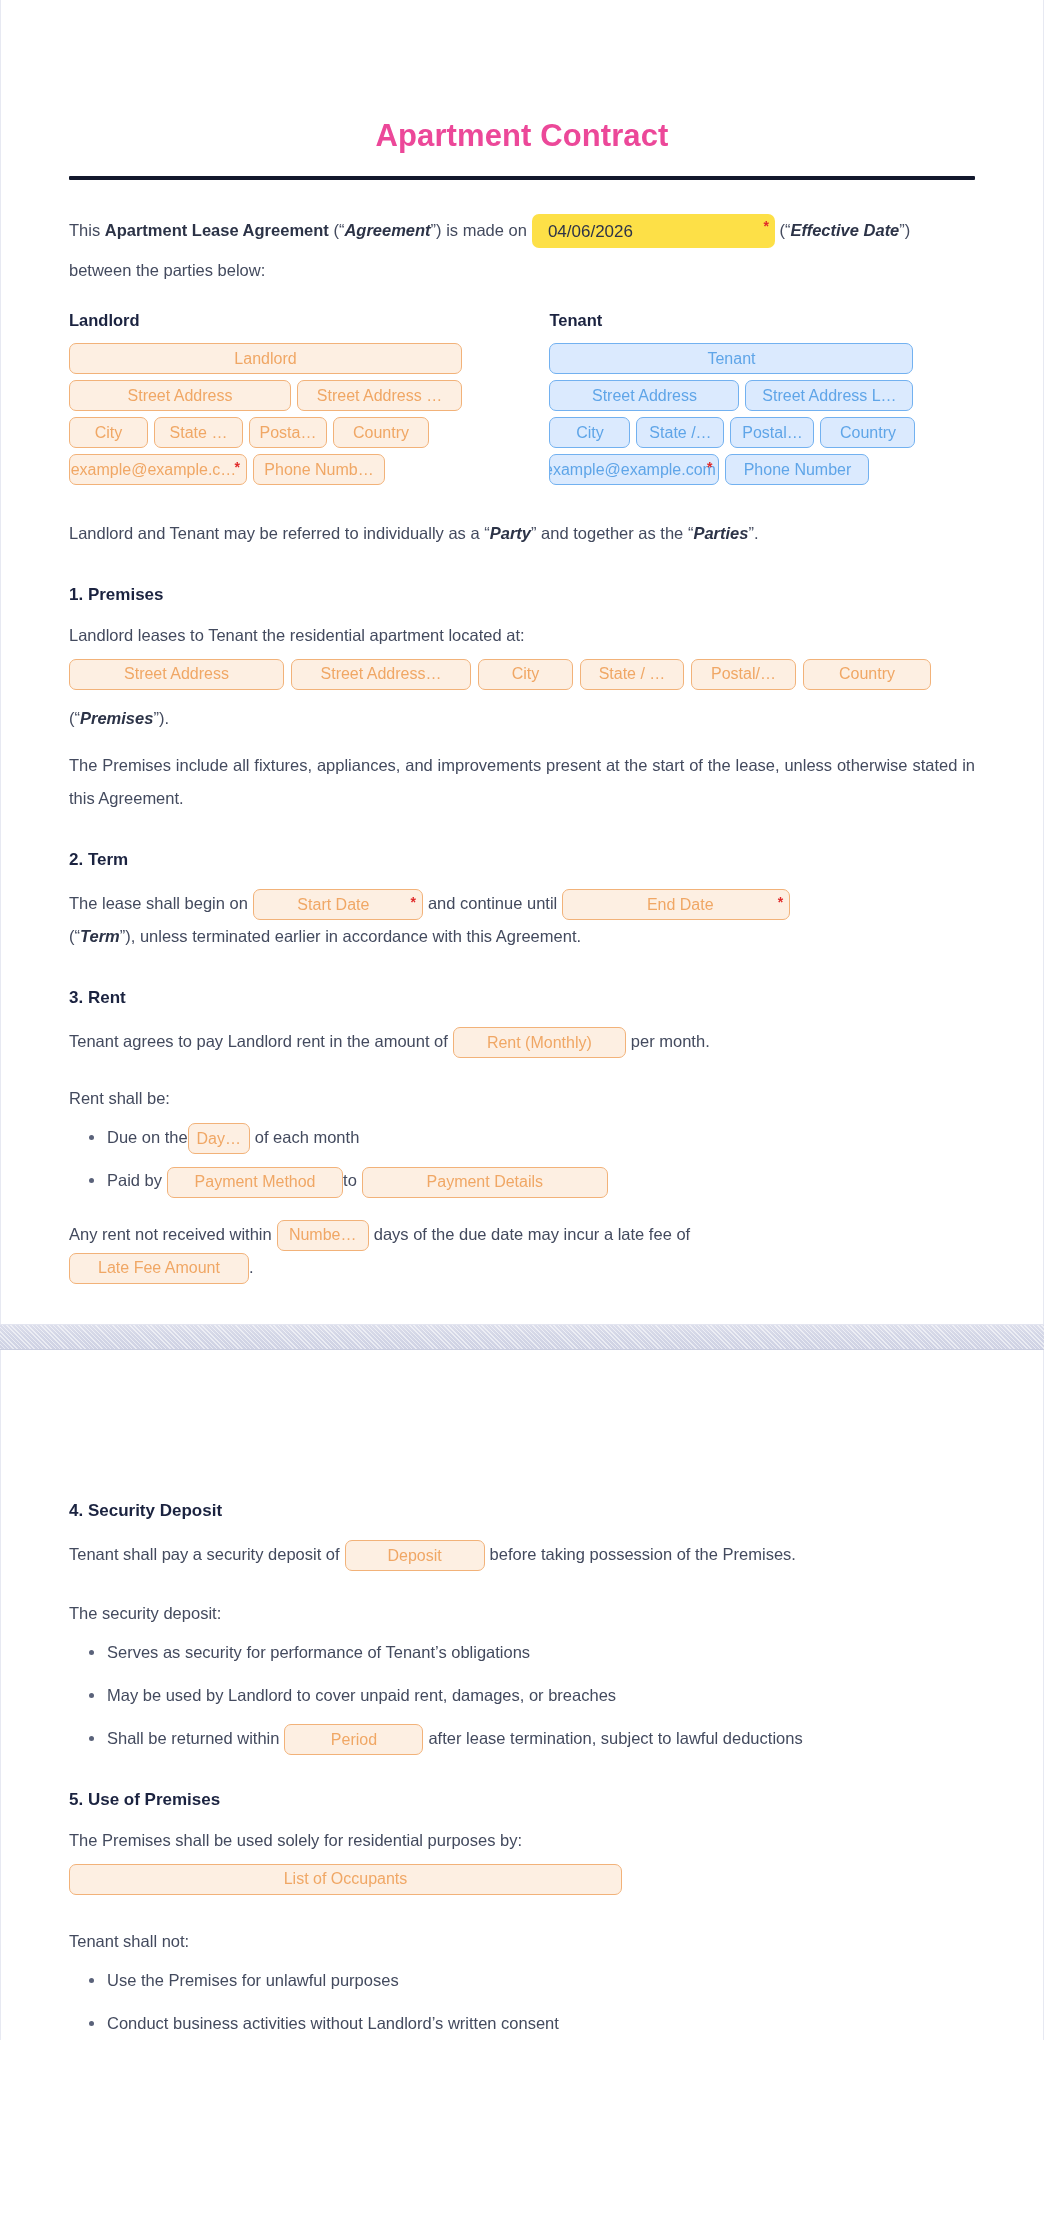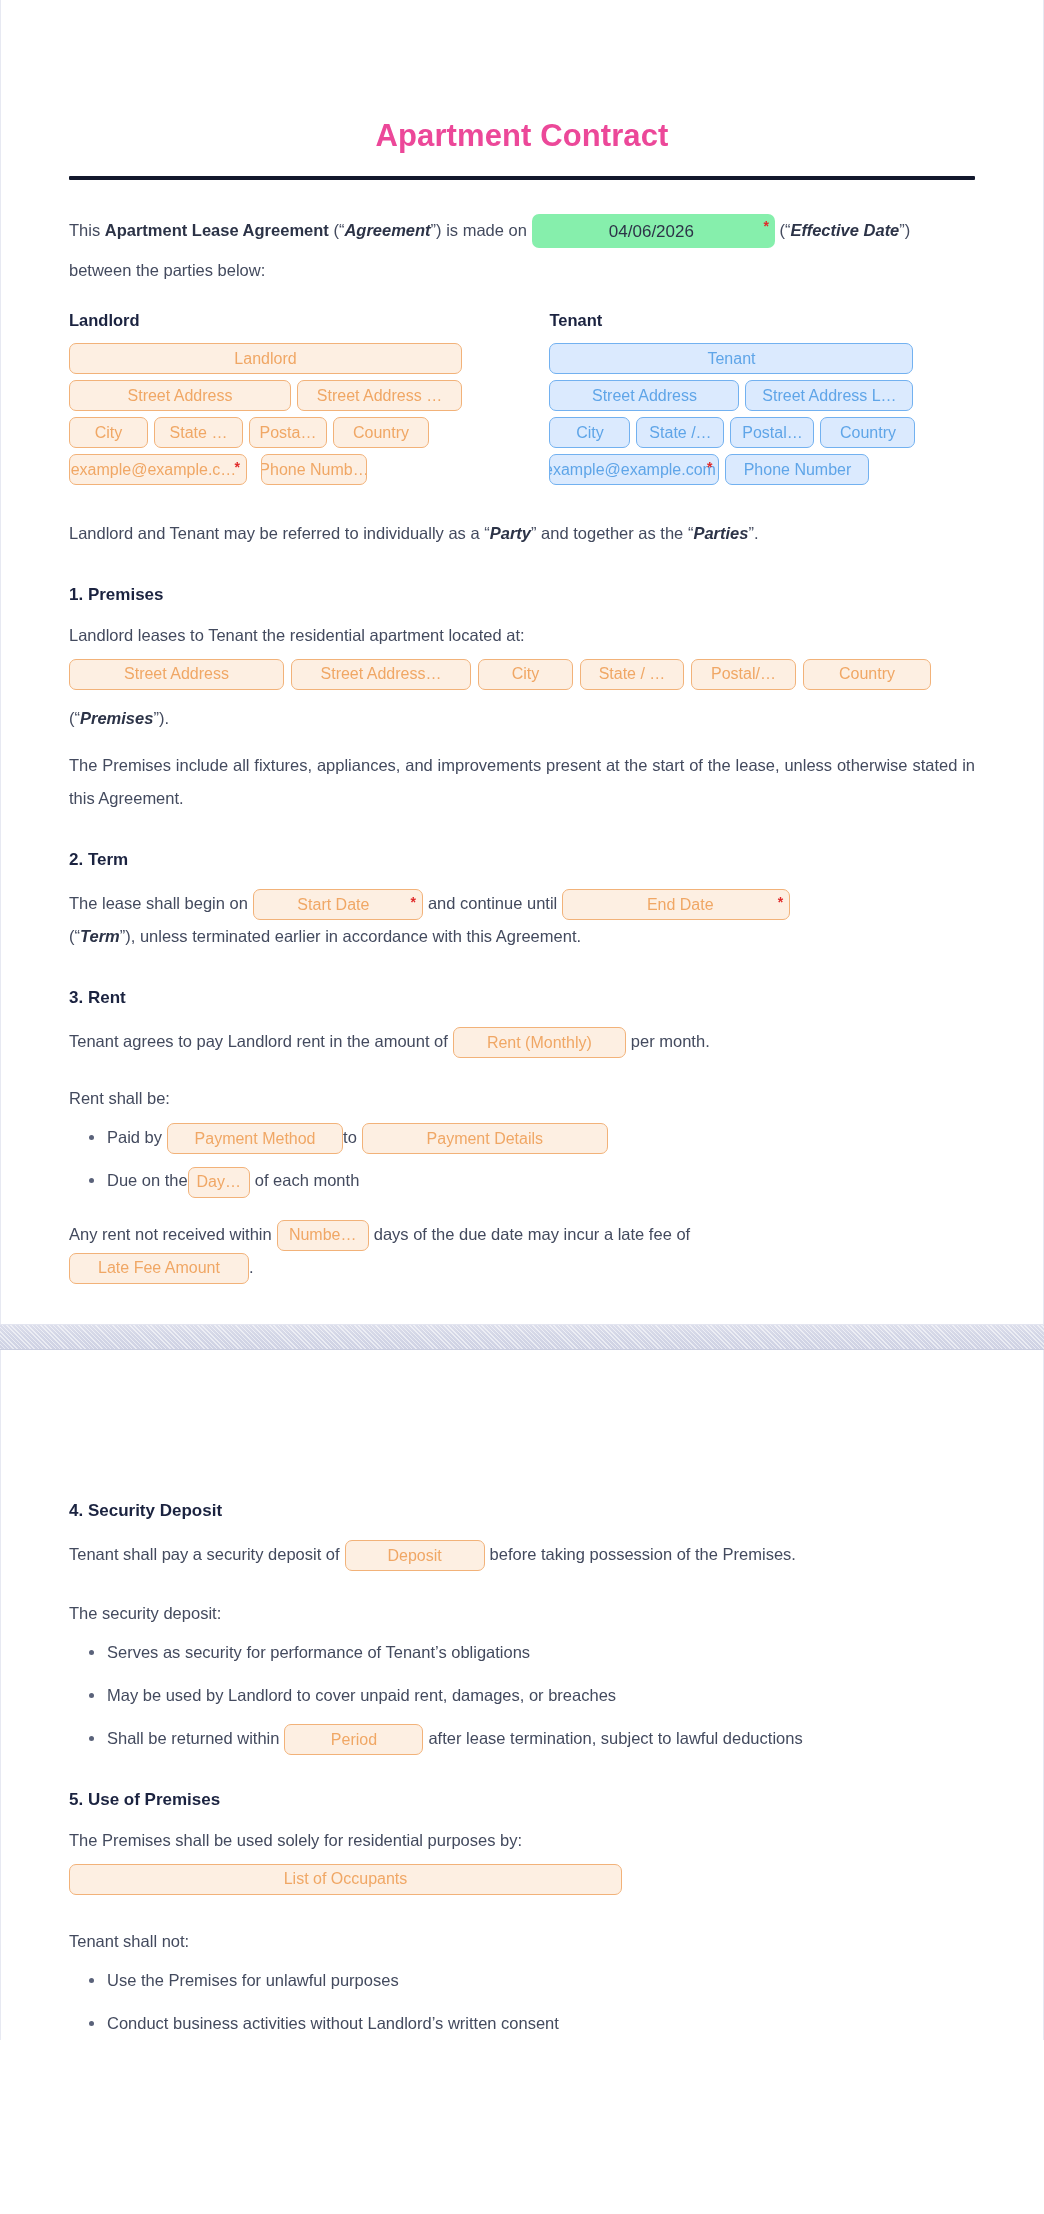--- a/index.html
+++ b/index.html
@@ -123,23 +123,23 @@
   }
   .fld.tenant {
     background:#dbeafe;
     border:1.6px solid #72b1f0;
     color:#5fa5e8;
     background-image:radial-gradient(#ffffff 0.5px, transparent 0.6px);
     background-size:4px 4px;
   }
   .fld.filled {
     color:#2d3348;
-    background:#86efac;
+    background:#fde047;
     border-color:#f0a765;
-    justify-content:center;
+    justify-content:flex-start;
     font-size:17px;
   }
   .req {
     color:#e02b2b;
     font-size:14px;
     line-height:1;
     position:absolute;
     right:6px;
     top:5px;
     font-weight:600;
@@ -160,21 +160,21 @@
   .frow .fld { flex:0 0 auto; }
 
   .w-full { width:393px; }
   .w-half { width:222px; }
   .w-half2 { width:165px; }
   .w-city { width:79px; }
   .w-state { width:89px; }
   .w-postal { width:78px; }
   .w-country { width:96px; }
   .w-email { width:178px; }
-  .w-phone { width:106px;margin-left:8px; }
+  .w-phone { width:132px; }
 
   .t-full { width:364px; }
   .t-a1 { width:190px; }
   .t-a2 { width:168px; }
   .t-city { width:81px; }
   .t-state { width:88px; }
   .t-postal { width:84px; }
   .t-country { width:95px; }
   .t-email { width:170px; }
   .t-phone { width:144px; }
@@ -295,22 +295,22 @@
           </span><span class="gap-s"></span><span>and continue until</span><span class="gap-s"></span><span class="fld landlord has-req w-enddate">
             <span>End Date</span>
             <span class="req">*</span>
           </span><br><span>(“</span><span class="bi">Term</span><span>”), unless terminated earlier in accordance with this Agreement.</span></p>
 
       <h3 class="sec">3. Rent</h3>
       <p class="para"><span>Tenant agrees to pay Landlord rent in the amount of</span><span class="gap-s"></span><span class="fld landlord w-rent">Rent (Monthly)</span><span class="gap-s"></span><span>per month.</span></p>
 
       <p class="para" style="margin-top:24px;">Rent shall be:</p>
       <ul class="bullets">
+        <li><span>Due on the</span><span class="fld landlord w-day">Day…</span><span class="gap-s"></span><span>of each month</span></li>
         <li><span>Paid by</span><span class="gap-s"></span><span class="fld landlord w-paymethod">Payment Method</span><span>to</span><span class="gap-s"></span><span class="fld landlord w-paydetails">Payment Details</span></li>
-        <li><span>Due on the</span><span class="fld landlord w-day">Day…</span><span class="gap-s"></span><span>of each month</span></li>
       </ul>
 
       <p class="para justify" style="margin-top:20px;"><span>Any rent not received within</span><span class="gap-s"></span><span class="fld landlord w-numdays">Numbe…</span><span class="gap-s"></span><span>days of the due date may incur a late fee of</span><br><span class="fld landlord w-latefee">Late Fee Amount</span><span>.</span></p>
 
     </div>
   </div>
 
   <div class="page-gap"></div>
 
   <div class="page page-2">

